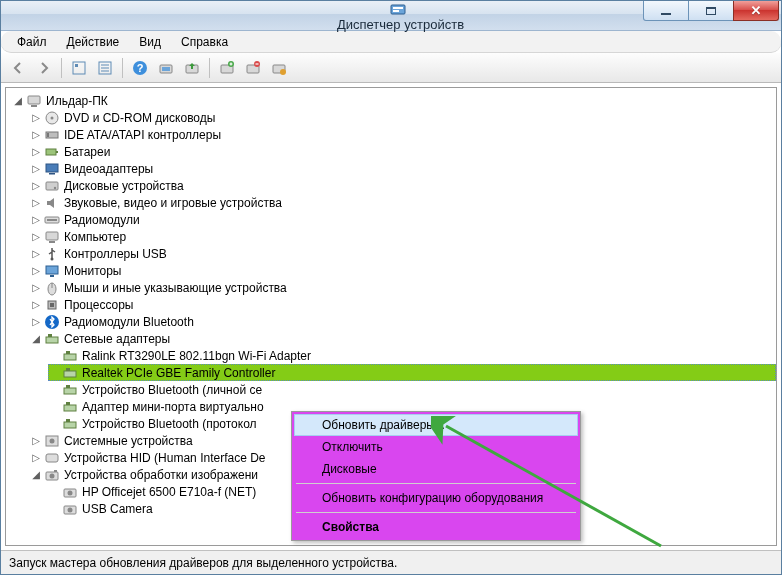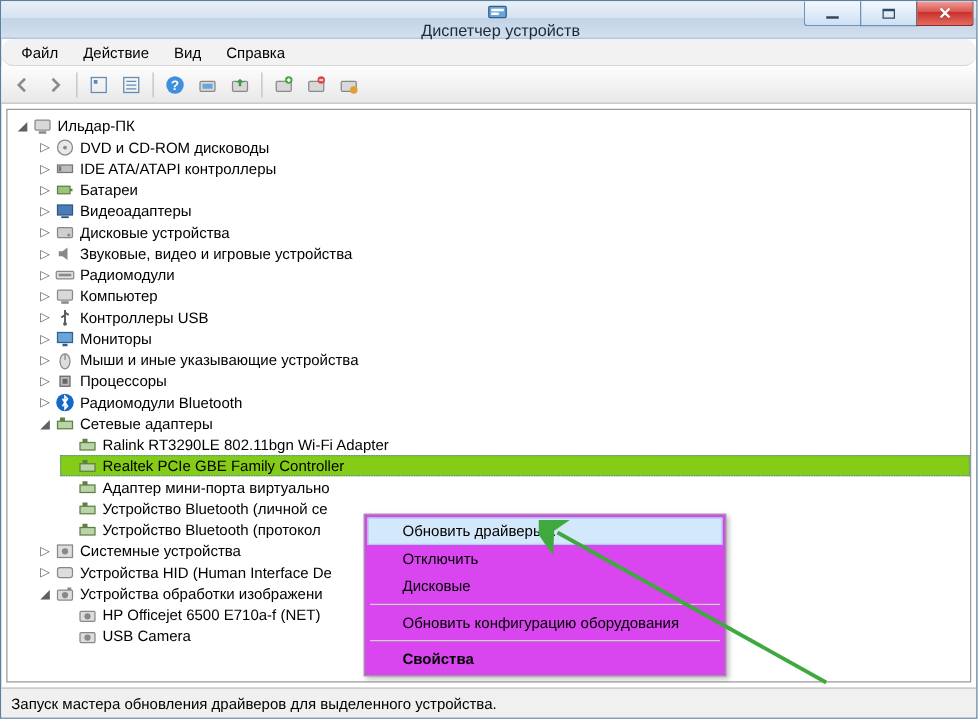--- a/index.html
+++ b/index.html
@@ -422,33 +422,33 @@
                 </li>
                 <li>
                   <div class="row">
                     <span class="toggle empty">▷</span>
                     <span class="node-icon">
                       <svg class="ico" viewBox="0 0 16 16">
                         <rect x="2" y="6" width="12" height="6" fill="#b8d4a8" stroke="#5f8040"></rect>
                         <rect x="4" y="3" width="4" height="3" fill="#5f8040"></rect>
                       </svg>
                     </span>
-                    <span class="node-label">Адаптер мини-порта виртуально</span>
+                    <span class="node-label">Устройство Bluetooth (личной се</span>
                   </div>
                 </li>
                 <li>
                   <div class="row">
                     <span class="toggle empty">▷</span>
                     <span class="node-icon">
                       <svg class="ico" viewBox="0 0 16 16">
                         <rect x="2" y="6" width="12" height="6" fill="#b8d4a8" stroke="#5f8040"></rect>
                         <rect x="4" y="3" width="4" height="3" fill="#5f8040"></rect>
                       </svg>
                     </span>
-                    <span class="node-label">Устройство Bluetooth (личной се</span>
+                    <span class="node-label">Адаптер мини-порта виртуально</span>
                   </div>
                 </li>
                 <li>
                   <div class="row">
                     <span class="toggle empty">▷</span>
                     <span class="node-icon">
                       <svg class="ico" viewBox="0 0 16 16">
                         <rect x="2" y="6" width="12" height="6" fill="#b8d4a8" stroke="#5f8040"></rect>
                         <rect x="4" y="3" width="4" height="3" fill="#5f8040"></rect>
                       </svg>

